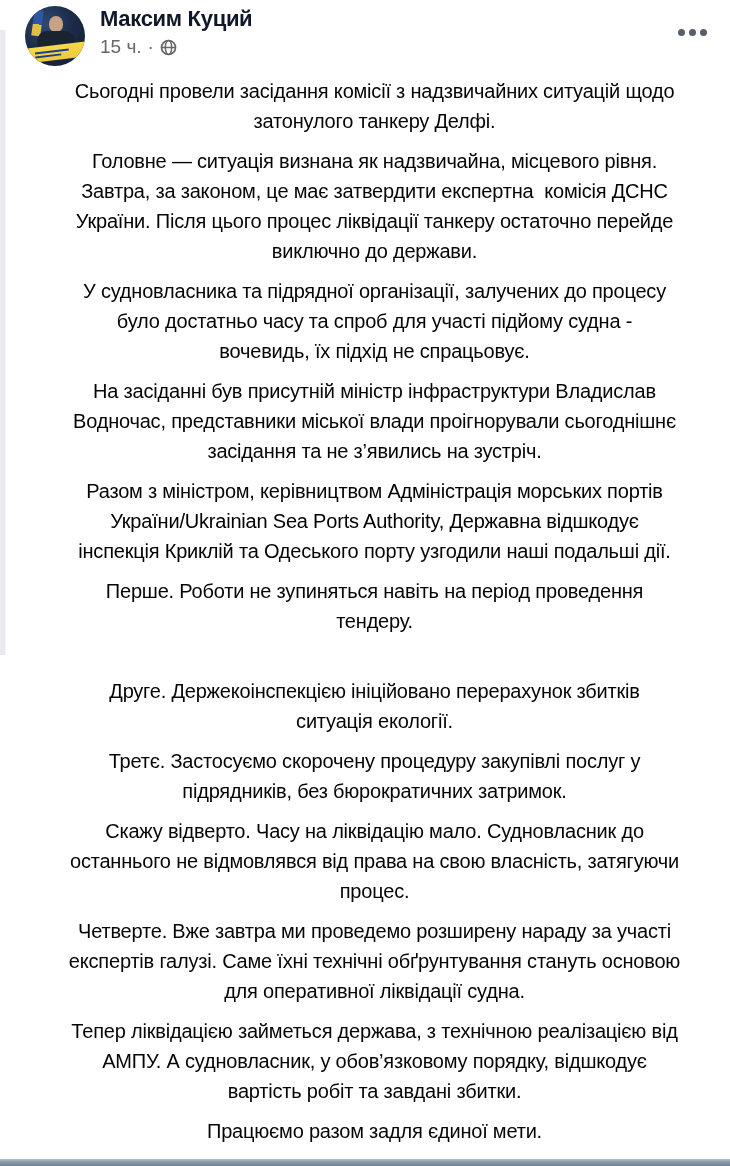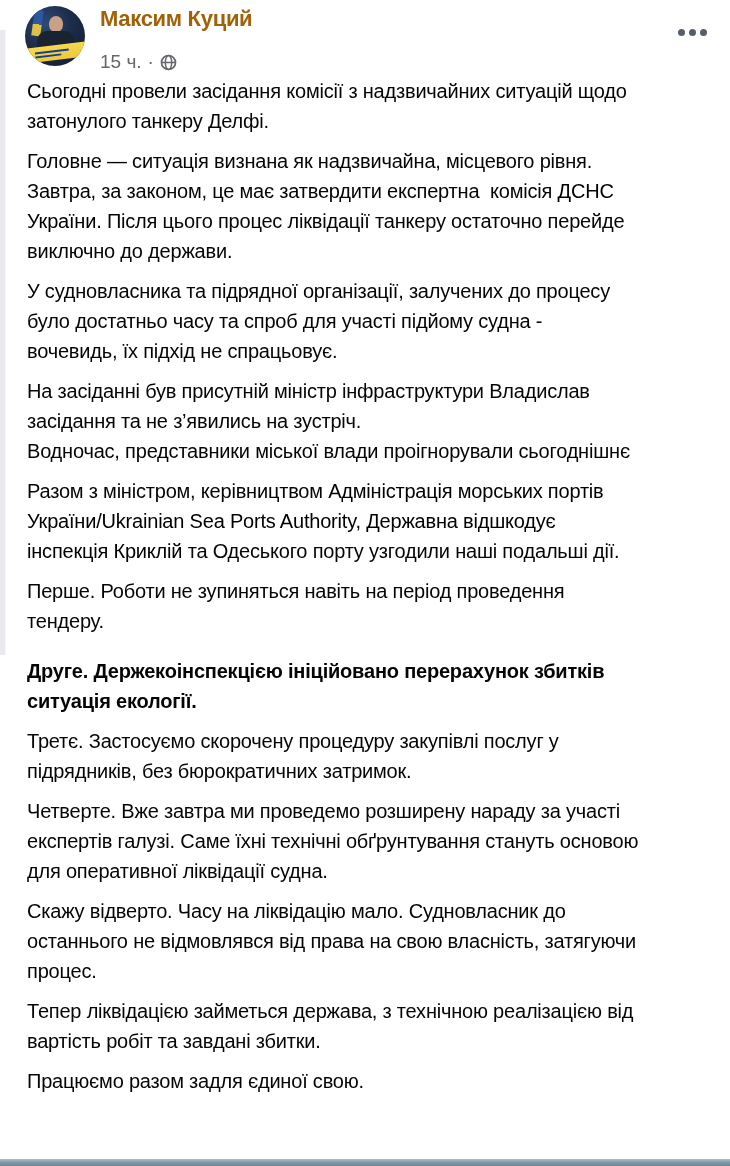--- a/index.html
+++ b/index.html
@@ -35,39 +35,39 @@
   .avatar .ribbon {
     position: absolute; left: -4px; bottom: 6px; width: 70px; height: 15px;
     background: linear-gradient(#f7d94c, #eec93b); transform: rotate(-7deg);
     display: flex; flex-direction: column; justify-content: center; gap: 2px; padding-left: 14px;
   }
   .avatar .ribbon i { display: block; width: 34px; height: 2px; background: #1d3d8f; }
   .avatar .ribbon i + i { width: 26px; }
 
   .author-block { position: absolute; left: 100px; top: 5px; }
   .author-name {
-    font-size: 22px; font-weight: bold; color: #a16207; letter-spacing: -0.3px;
+    font-size: 22px; font-weight: bold; color: #0f172a; letter-spacing: -0.3px;
     cursor: pointer; line-height: 28px;
   }
   .post-meta {
-    margin-top: 18px; display: flex; align-items: center; gap: 6px;
+    margin-top: 3px; display: flex; align-items: center; gap: 6px;
     color: #65676b; font-size: 19px; cursor: pointer;
   }
   .globe-icon { display: inline-block; width: 17px; height: 17px; margin-top: 1px; }
 
   .options-button {
     position: absolute; right: 19px; top: 25px; display: flex; gap: 4px;
     padding: 4px; cursor: pointer;
   }
   .options-button i { width: 7px; height: 7px; border-radius: 50%; background: #565d6b; }
 
   
   .post-body { padding: 6px 8px 0 27px; font-size: 20px; line-height: 30px; letter-spacing: -0.2px; }
-  .paragraph { margin-bottom: 10px; }
-  .paragraph.seam-gap { margin-top: 20px; font-weight: bold; }
+  .paragraph { margin-bottom: 10px; text-align: center; }
+  .paragraph.seam-gap { margin-top: 40px; }
   .line { white-space: pre; }
   .post-link { color: #000000; cursor: pointer; }
 
   
   .attachment-edge {
     position: absolute; left: 0; bottom: 0; width: 730px; height: 7px;
     background: linear-gradient(#b3c2ca 0%, #8499a7 45%, #6f8595 100%);
   }
 </style>
 </head>
@@ -117,52 +117,53 @@
       <div class="line"><span class="post-link">України</span><span>. Після цього процес ліквідації танкеру остаточно перейде</span></div>
       <div class="line"><span>виключно до держави.</span></div>
     </div>
     <div class="paragraph">
       <div class="line"><span>У судновласника та підрядної організації, залучених до процесу</span></div>
       <div class="line"><span>було достатньо часу та спроб для участі підйому судна -</span></div>
       <div class="line"><span>вочевидь, їх підхід не спрацьовує.</span></div>
     </div>
     <div class="paragraph">
       <div class="line"><span>На засіданні був присутній міністр інфраструктури Владислав</span></div>
+      <div class="line"><span>Водночас, представники міської влади проігнорували сьогоднішнє</span></div>
       <div class="line"><span>засідання та не з’явились на зустріч.</span></div>
-      <div class="line"><span>Водночас, представники міської влади проігнорували сьогоднішнє</span></div>
     </div>
     <div class="paragraph">
       <div class="line"><span>Разом з міністром, керівництвом </span><span class="post-link">Адміністрація морських портів</span></div>
       <div class="line"><span class="post-link">України/Ukrainian Sea Ports Authority</span><span>, </span><span class="post-link">Державна відшкодує</span></div>
       <div class="line"><span class="post-link">інспекція Криклій</span><span> та Одеського порту узгодили наші подальші дії.</span></div>
     </div>
     <div class="paragraph">
       <div class="line"><span>Перше. Роботи не зупиняться навіть на період проведення</span></div>
       <div class="line"><span>тендеру.</span></div>
     </div>
     <div class="paragraph seam-gap">
       <div class="line"><span>Друге. Держекоінспекцією ініційовано перерахунок збитків</span></div>
       <div class="line"><span>ситуація екології.</span></div>
     </div>
     <div class="paragraph">
       <div class="line"><span>Третє. Застосуємо скорочену процедуру закупівлі послуг у</span></div>
       <div class="line"><span>підрядників, без бюрократичних затримок.</span></div>
     </div>
     <div class="paragraph">
+      <div class="line"><span>Скажу відверто. Часу на ліквідацію мало. Судновласник до</span></div>
+      <div class="line"><span>останнього не відмовлявся від права на свою власність, затягуючи</span></div>
+      <div class="line"><span>процес.</span></div>
+    </div>
+    <div class="paragraph">
       <div class="line"><span>Четверте. Вже завтра ми проведемо розширену нараду за участі</span></div>
       <div class="line"><span>експертів галузі. Саме їхні технічні обґрунтування стануть основою</span></div>
       <div class="line"><span>для оперативної ліквідації судна.</span></div>
     </div>
     <div class="paragraph">
-      <div class="line"><span>Скажу відверто. Часу на ліквідацію мало. Судновласник до</span></div>
-      <div class="line"><span>останнього не відмовлявся від права на свою власність, затягуючи</span></div>
-      <div class="line"><span>процес.</span></div>
-    </div>
-    <div class="paragraph">
       <div class="line"><span>Тепер ліквідацією займеться держава, з технічною реалізацією від</span></div>
+      <div class="line"><span>АМПУ. А судновласник, у обов’язковому порядку, відшкодує</span></div>
       <div class="line"><span>вартість робіт та завдані збитки.</span></div>
     </div>
     <div class="paragraph">
-      <div class="line"><span>Працюємо разом задля єдиної свою.</span></div>
+      <div class="line"><span>Працюємо разом задля єдиної мети.</span></div>
     </div>
   </div>
 
 <div class="attachment-edge"></div>
 
 </body></html>

